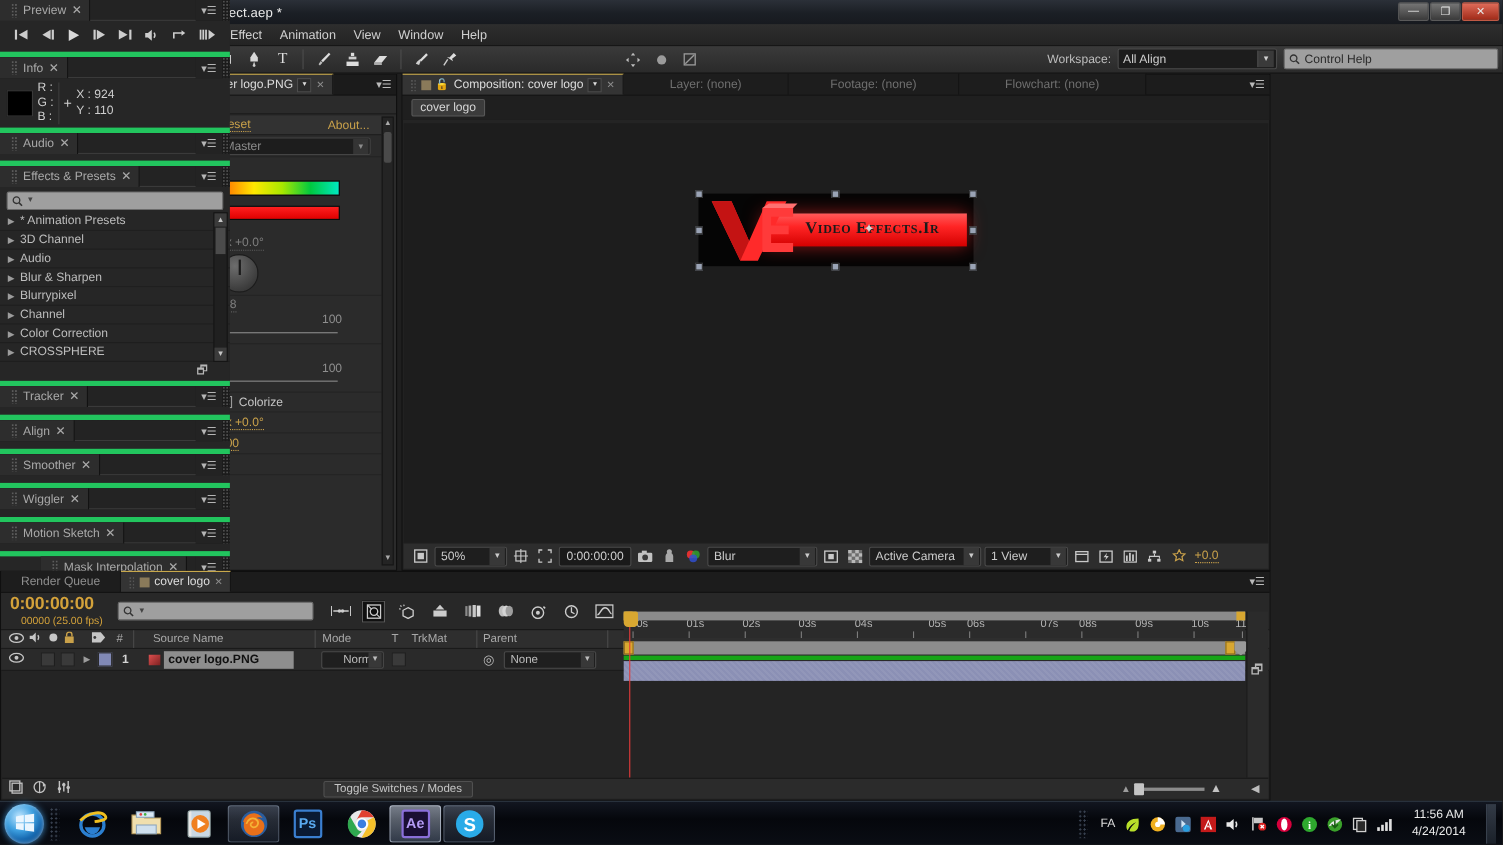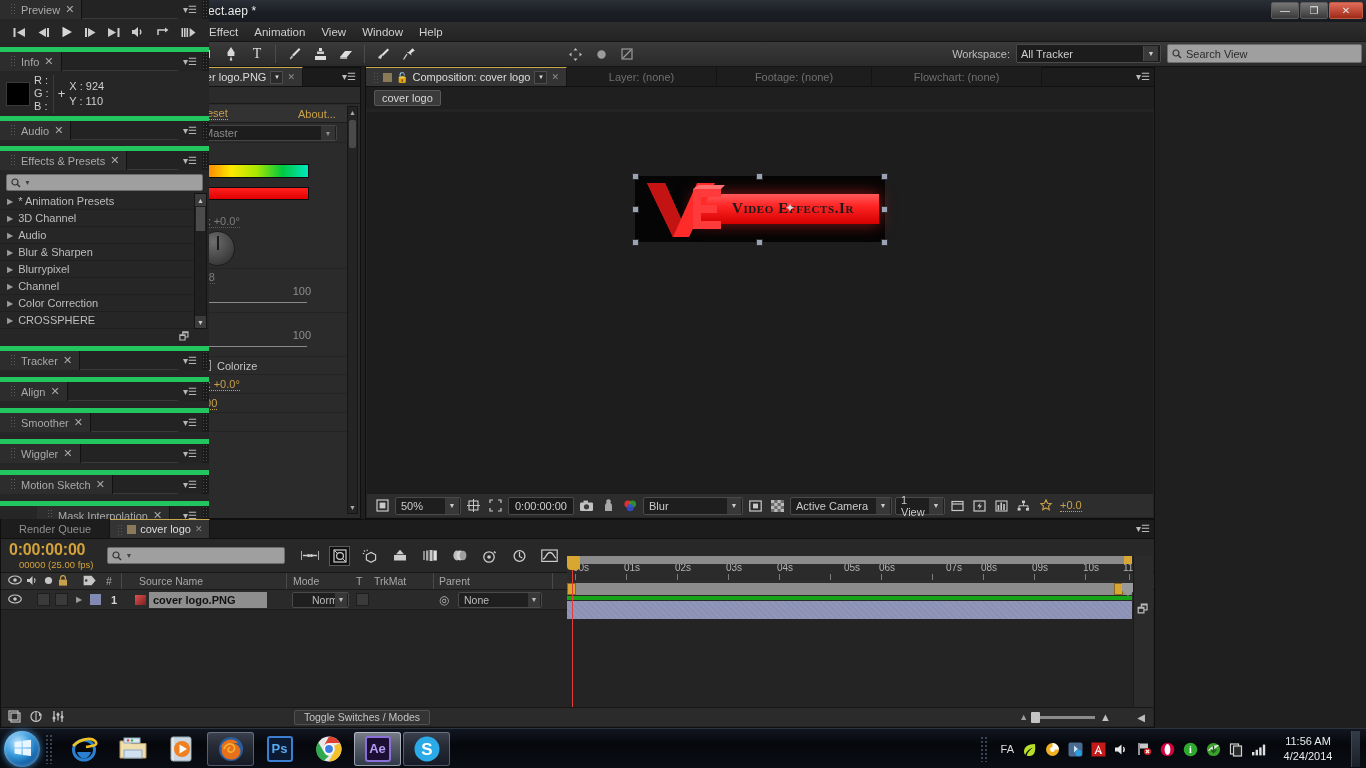--- a/index.html
+++ b/index.html
@@ -382,29 +382,29 @@
     </div>
     <div class="tool">
       <svg width="12" height="12" viewBox="0 0 12 12">
           <rect x="1" y="1" width="10" height="10" fill="none" stroke="#9b9b9b" stroke-width="1.2"></rect>
           <path d="M2 10L10 2" stroke="#9b9b9b" stroke-width="1.2"></path>
         </svg>
     </div>
     <div class="ws-wrap">
       <span class="ws-label">Workspace:</span>
       <div class="ws-select">
-        <span>All Tracker</span>
+        <span>All Align</span>
         <span class="arrow">▼</span>
       </div>
       <div class="help-box">
         <svg width="10" height="10" viewBox="0 0 10 10">
             <circle cx="4" cy="4" r="3" fill="none" stroke="#333" stroke-width="1.2"></circle>
             <line x1="6.2" y1="6.2" x2="9" y2="9" stroke="#333" stroke-width="1.4"></line>
           </svg>
-        <span>Search View</span>
+        <span>Control Help</span>
       </div>
     </div>
   </div>
 
   <div class="panel" id="fxpanel">
     <div class="tabrow">
       <div class="tab" style="background:#1d1d1d;color:#8e8e8e;padding:0 14px;">
         <span>Project</span>
       </div>
       <div class="tab active">
@@ -639,21 +639,21 @@
               <rect x="6.5" y="6" width="3.25" height="3"></rect>
               <rect x="3.25" y="9" width="3.25" height="3"></rect>
               <rect x="9.75" y="9" width="3.25" height="3"></rect>
             </g>
           </svg>
       </div>
       <div class="ct-sel" style="width:102px;">
         <span>Active Camera</span>
         <span class="ar">▼</span>
       </div>
-      <div class="ct-sel" style="width:50px;">
+      <div class="ct-sel" style="width:76px;">
         <span>1 View</span>
         <span class="ar">▼</span>
       </div>
       <div class="ct-btn">
         <svg width="13" height="12" viewBox="0 0 13 12">
             <rect x="1" y="1.5" width="11" height="9" fill="none" stroke="#c9c9c9" stroke-width="1.2"></rect>
             <line x1="1" y1="4" x2="12" y2="4" stroke="#c9c9c9" stroke-width="1.2"></line>
           </svg>
       </div>
       <div class="ct-btn">

